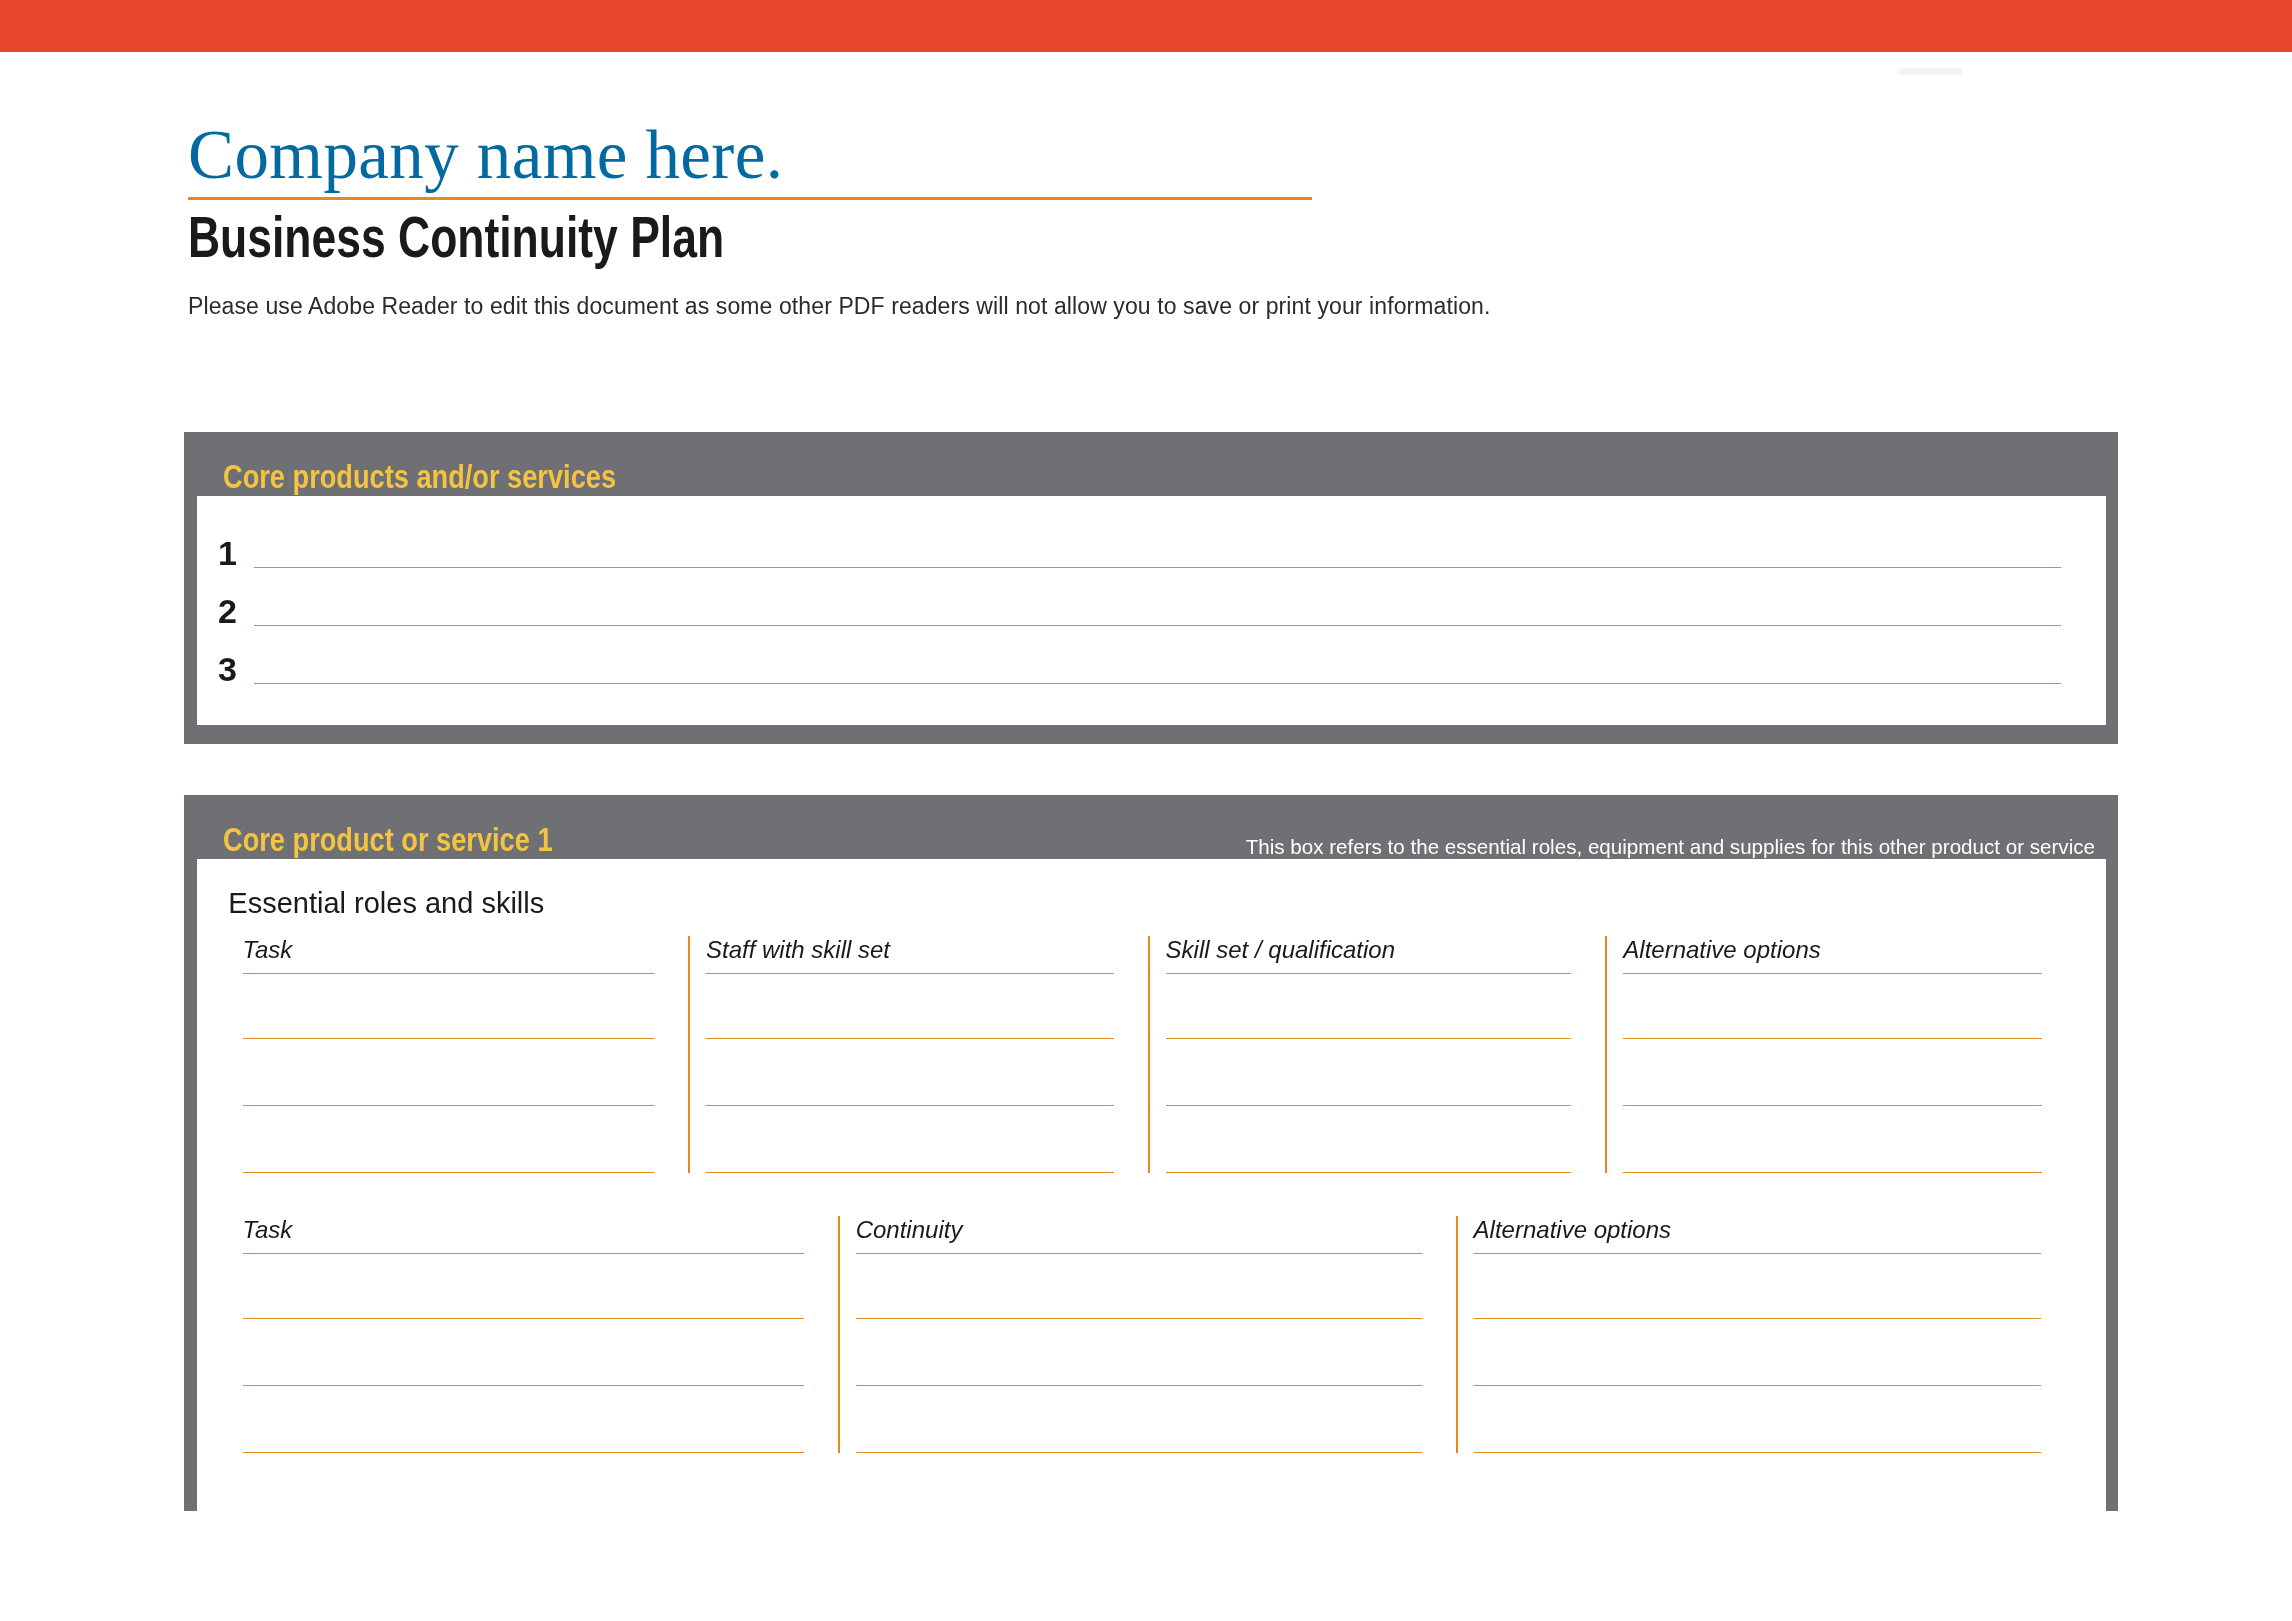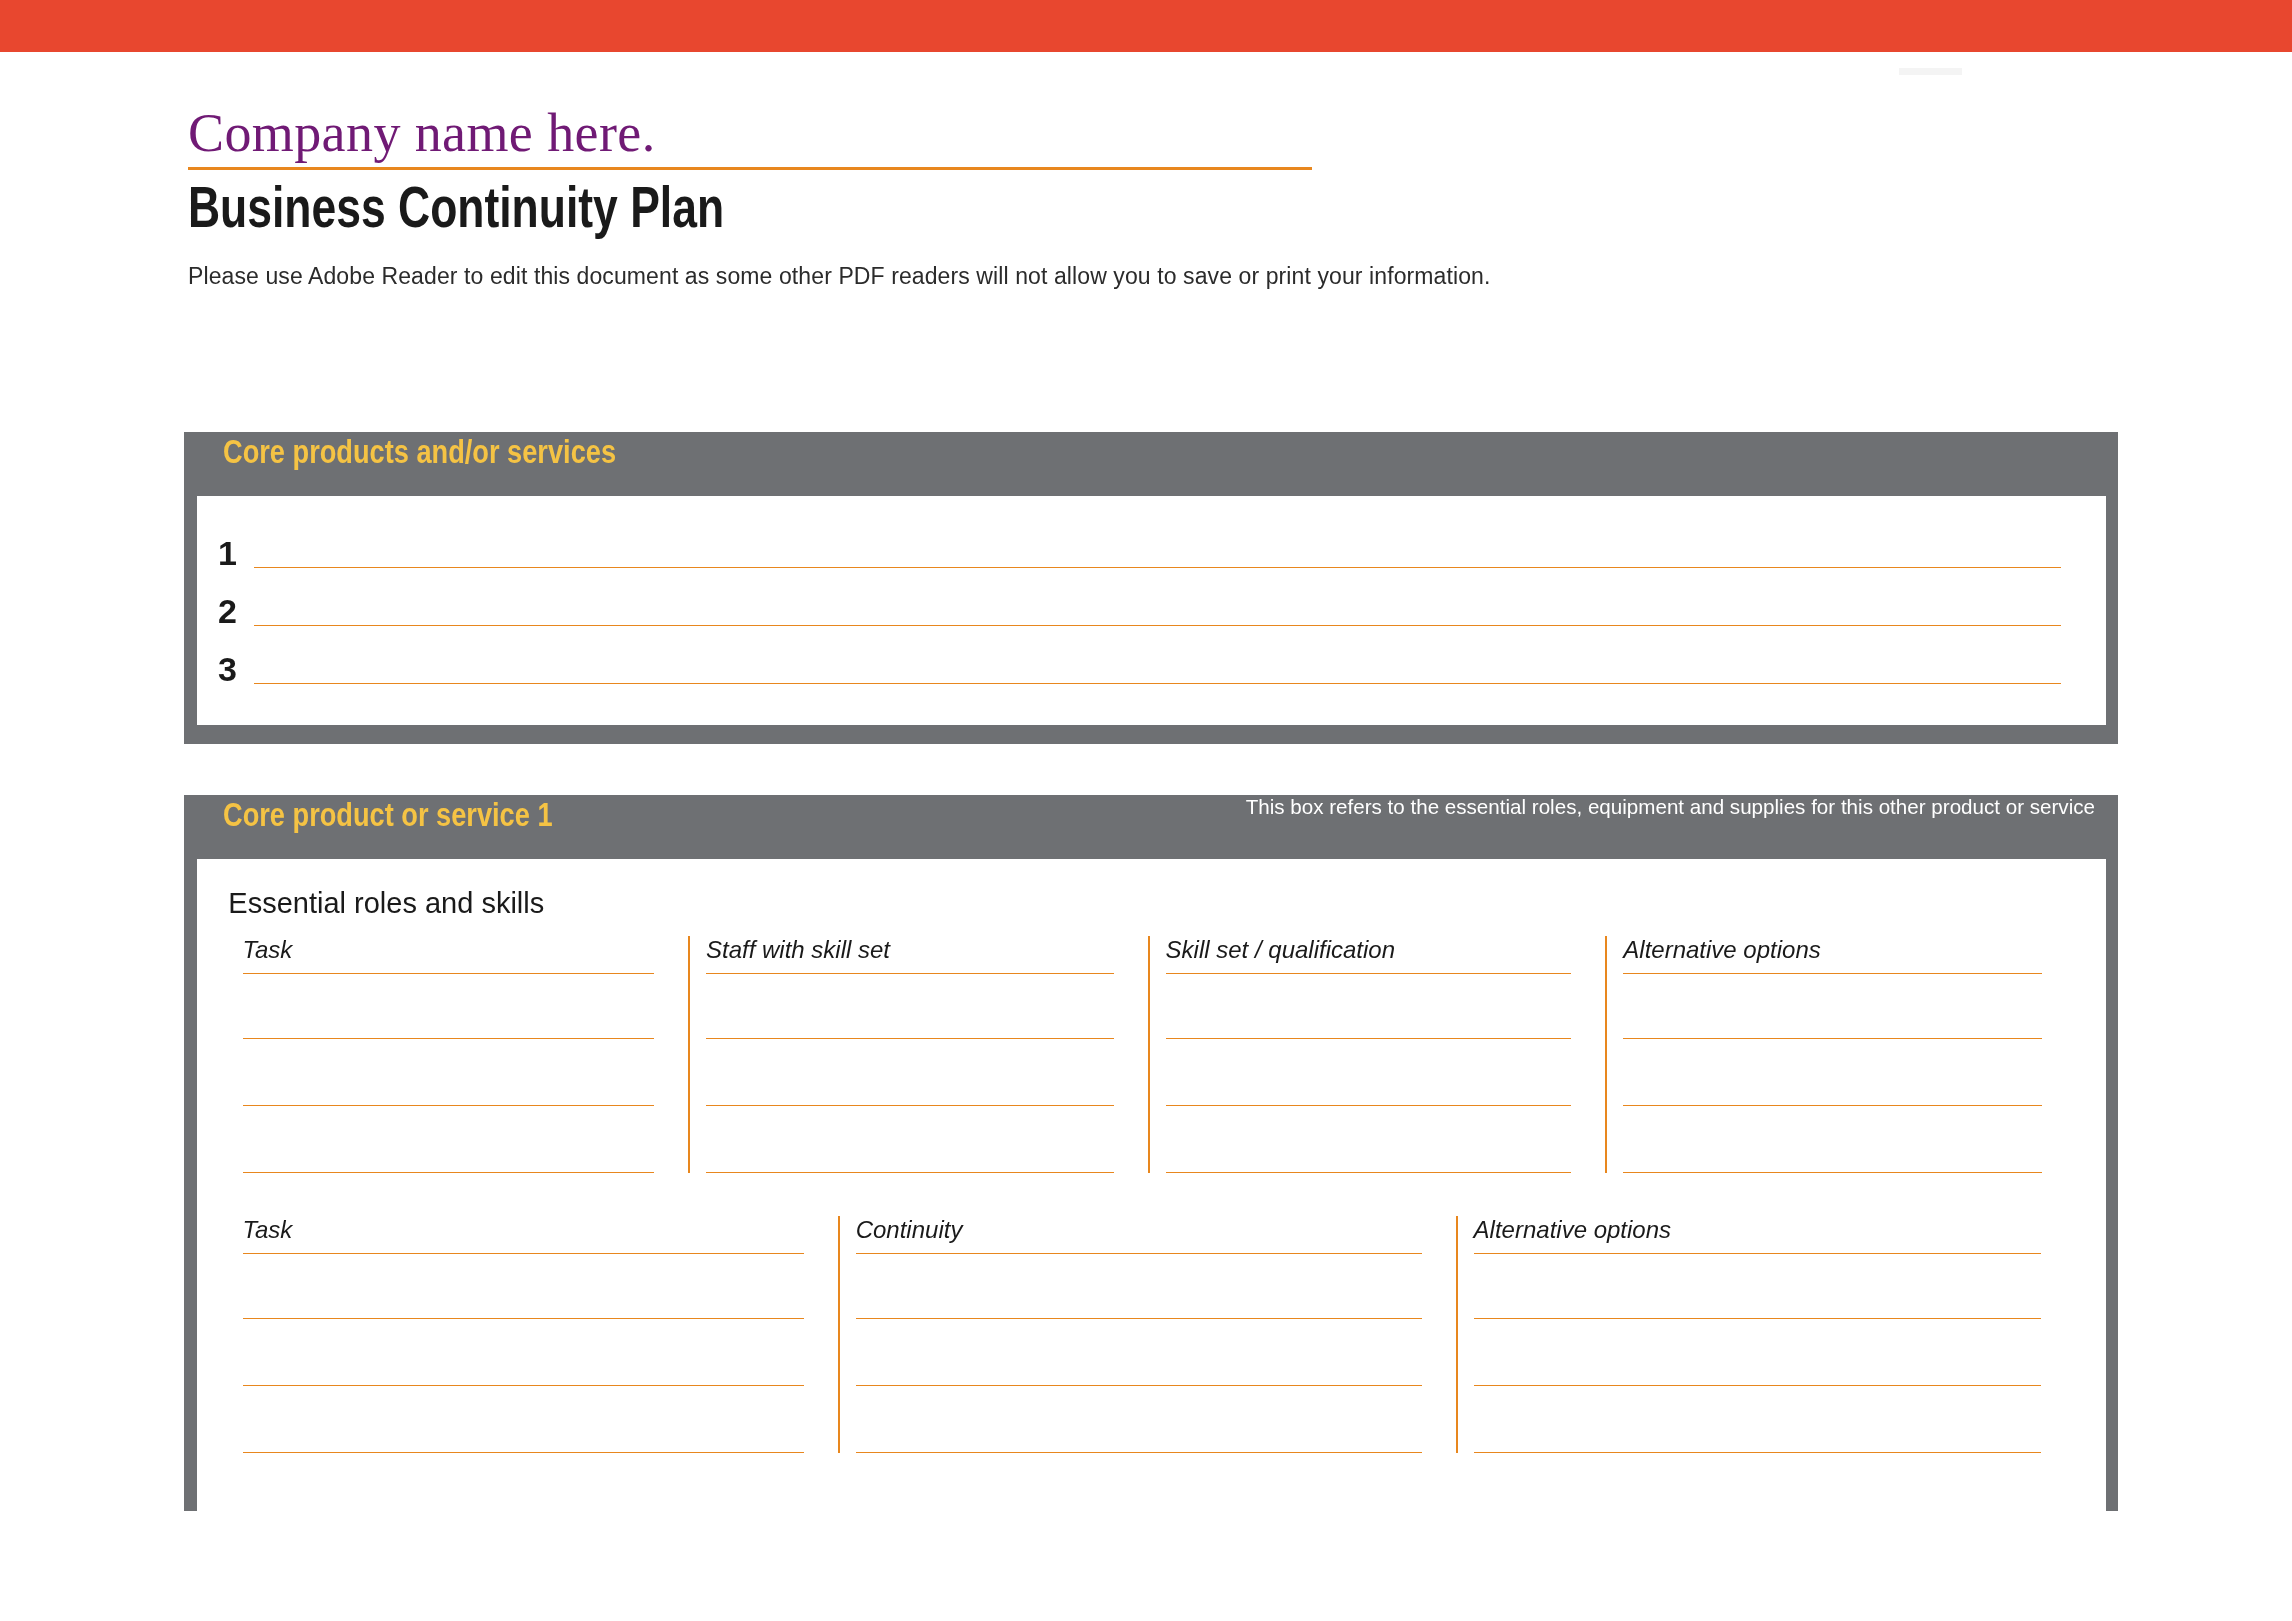--- a/index.html
+++ b/index.html
@@ -38,25 +38,26 @@
 
   
   .header {
     position: absolute;
     left: 188px;
     top: 106px;
     width: 1970px;
   }
   .company-name {
     font-family: "Liberation Serif", serif;
-    font-size: 54px;
+    font-size: 69px;
     line-height: 1.0;
-    color: #701a75;
+    color: #0369a1;
     letter-spacing: 0.4px;
     white-space: nowrap;
+    margin-top: 15px;
   }
   .company-rule {
     width: 1124px;
     height: 2.7px;
     background: #e8871e;
     margin-top: 7.2px;
   }
   .plan-title {
     margin-top: 9px;
     font-family: "Liberation Sans", sans-serif;
@@ -77,21 +78,21 @@
 
   
   .panel {
     position: absolute;
     background: #6e7073;
     box-sizing: border-box;
   }
   .panel-head {
     height: 64px;
     display: flex;
-    align-items: flex-start;
+    align-items: flex-end;
     justify-content: space-between;
     padding: 0 23px 0 39px;
     box-sizing: border-box;
   }
   .panel-title {
     color: #f5c344;
     font-weight: bold;
     font-size: 34px;
     transform: scaleX(0.8);
     transform-origin: left center;

